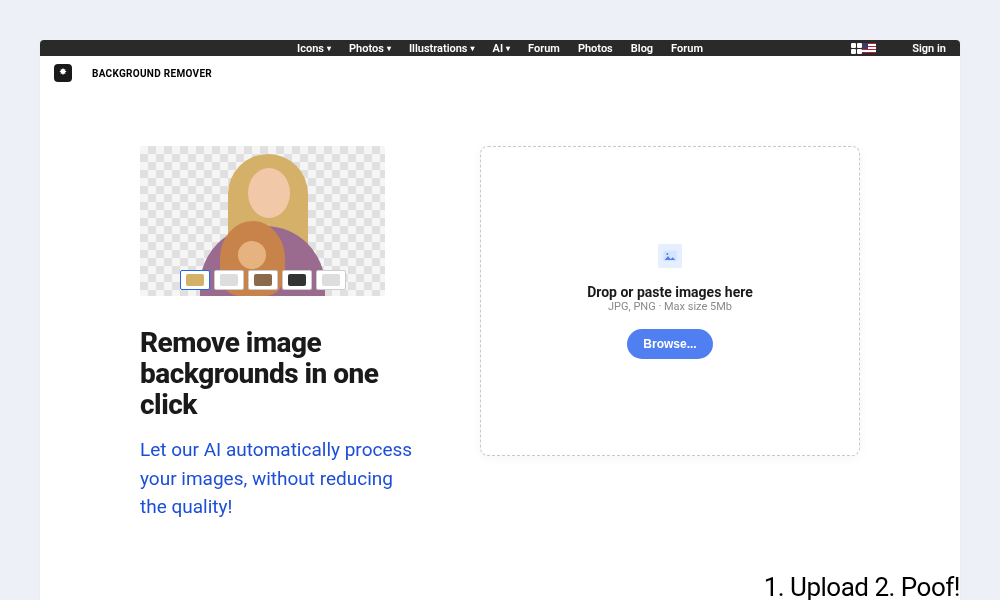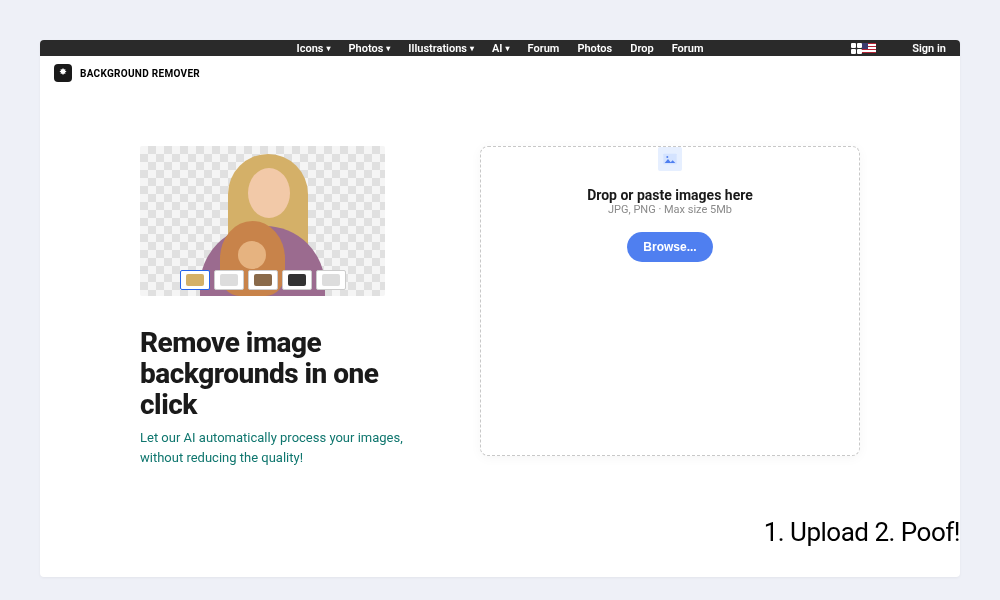--- a/index.html
+++ b/index.html
@@ -11,21 +11,21 @@
 .topbar-left { display: flex; align-items: center; }
 .logo-small { width: 12px; height: 12px; display: flex; flex-wrap: wrap; }
 .logo-small span { width: 5px; height: 5px; background: #fff; margin: 0.5px; border-radius: 1px; }
 .topbar-center { display: flex; gap: 18px; position: absolute; left: 50%; transform: translateX(-50%); }
 .topbar-center a { color: #fff; text-decoration: none; display: flex; align-items: center; gap: 3px; cursor: pointer; }
 .topbar-right { display: flex; align-items: center; gap: 36px; }
 .flag { width: 14px; height: 10px; background: linear-gradient(#b22234 0 7.7%, #fff 7.7% 15.4%, #b22234 15.4% 23.1%, #fff 23.1% 30.8%, #b22234 30.8% 38.5%, #fff 38.5% 46.2%, #b22234 46.2% 53.8%, #fff 53.8% 61.5%, #b22234 61.5% 69.2%, #fff 69.2% 76.9%, #b22234 76.9% 84.6%, #fff 84.6% 92.3%, #b22234 92.3% 100%); position: relative; }
 .flag::before { content:""; position:absolute; top:0; left:0; width:6px; height:5.5px; background:#3c3b6e; }
 .chevron { font-size: 8px; margin-top:1px; }
 
-.subheader { display: flex; align-items: center; padding: 8px 14px; gap: 8px; }
+.subheader { display: flex; align-items: center; padding: 8px 14px; gap: 20px; }
 .app-icon { width: 18px; height: 18px; background: #1a1a1a; border-radius: 4px; position: relative; display:flex; align-items:center; justify-content:center; }
 .app-icon svg { width: 12px; height: 12px; }
 .subheader-title { font-size: 10px; font-weight: 700; letter-spacing: 0.3px; }
 
 .main { display: flex; padding: 56px 100px 30px; gap: 60px; align-items: flex-start; }
 .left-col { flex: 1; }
 .hero-img { width: 245px; height: 150px; position: relative; background-image:
   linear-gradient(45deg, #e0e0e0 25%, transparent 25%),
   linear-gradient(-45deg, #e0e0e0 25%, transparent 25%),
   linear-gradient(45deg, transparent 75%, #e0e0e0 75%),
@@ -42,24 +42,24 @@
 .body-shape { position:absolute; bottom:0; left:10px; width:125px; height:70px; background:#9b6b8f; border-radius:60px 60px 0 0; }
 .dog { position:absolute; bottom:0; left:30px; width:65px; height:75px; background:#c8834a; border-radius:50% 50% 30% 30%; }
 .dog-face { position:absolute; top:20px; left:18px; width:28px; height:28px; background:#e6b380; border-radius:50%; }
 
 .thumbs { position:absolute; bottom:6px; left:50%; transform:translateX(-50%); display:flex; gap:4px; }
 .thumb { width:30px; height:20px; background:#fff; border:1px solid #ccc; border-radius:2px; cursor:pointer; display:flex; align-items:center; justify-content:center; font-size:10px; }
 .thumb.active { border:1.5px solid #2563eb; }
 .thumb-inner { width:18px; height:12px; background:#ddd; border-radius:2px; }
 
 .headline { font-size: 28px; font-weight: 800; line-height: 1.1; margin-top: 32px; letter-spacing: -0.5px; color: #1a1a1a; }
-.subtext { font-size: 13px; color: #0f766e; margin-top: 8px; line-height: 1.5; max-width: 280px; }
+.subtext { font-size: 19px; color: #1d4ed8; margin-top: 16px; line-height: 1.5; max-width: 280px; }
 
 .right-col { width: 380px; }
-.dropzone { border: 1px dashed #c8c8c8; border-radius: 8px; height: 310px; display: flex; flex-direction: column; align-items: center; background: #fff; box-shadow: 0 2px 12px rgba(0,0,0,0.04); }
+.dropzone { border: 1px dashed #c8c8c8; border-radius: 8px; height: 310px; display: flex; flex-direction: column; align-items: center; justify-content: center; background: #fff; box-shadow: 0 2px 12px rgba(0,0,0,0.04); }
 .dz-icon { width: 24px; height: 24px; background: #e6efff; display:flex; align-items:center; justify-content:center; margin-bottom: 16px; border-radius:2px; }
 .dz-icon svg { width:16px; height:16px; }
 .dz-title { font-size: 14px; font-weight: 700; color: #1a1a1a; }
 .dz-sub { font-size: 11px; color: #8a8a8a; }
 .browse-btn { margin-top: 16px; background: #4f7ff0; color: #fff; border: none; padding: 8px 16px; font-size: 12px; font-weight: 600; border-radius: 15px; cursor: pointer; }
 
 .steps { text-align: right; font-size: 26px; font-weight: 400; padding: 20px 0 30px; letter-spacing: -0.5px; }
 </style>
 </head>
 <body>
@@ -93,21 +93,21 @@
             <span>AI</span>
             <span class="chevron">▾</span>
           </a>
       <a>
             <span>Forum</span>
           </a>
       <a>
             <span>Photos</span>
           </a>
       <a>
-            <span>Drop</span>
+            <span>Blog</span>
           </a>
       <a>
             <span>Forum</span>
           </a>
     </div>
     <div class="topbar-right">
       <div class="flag"></div>
       <a style="color:#fff;text-decoration:none;cursor:pointer;">Sign in</a>
     </div>
   </div>

